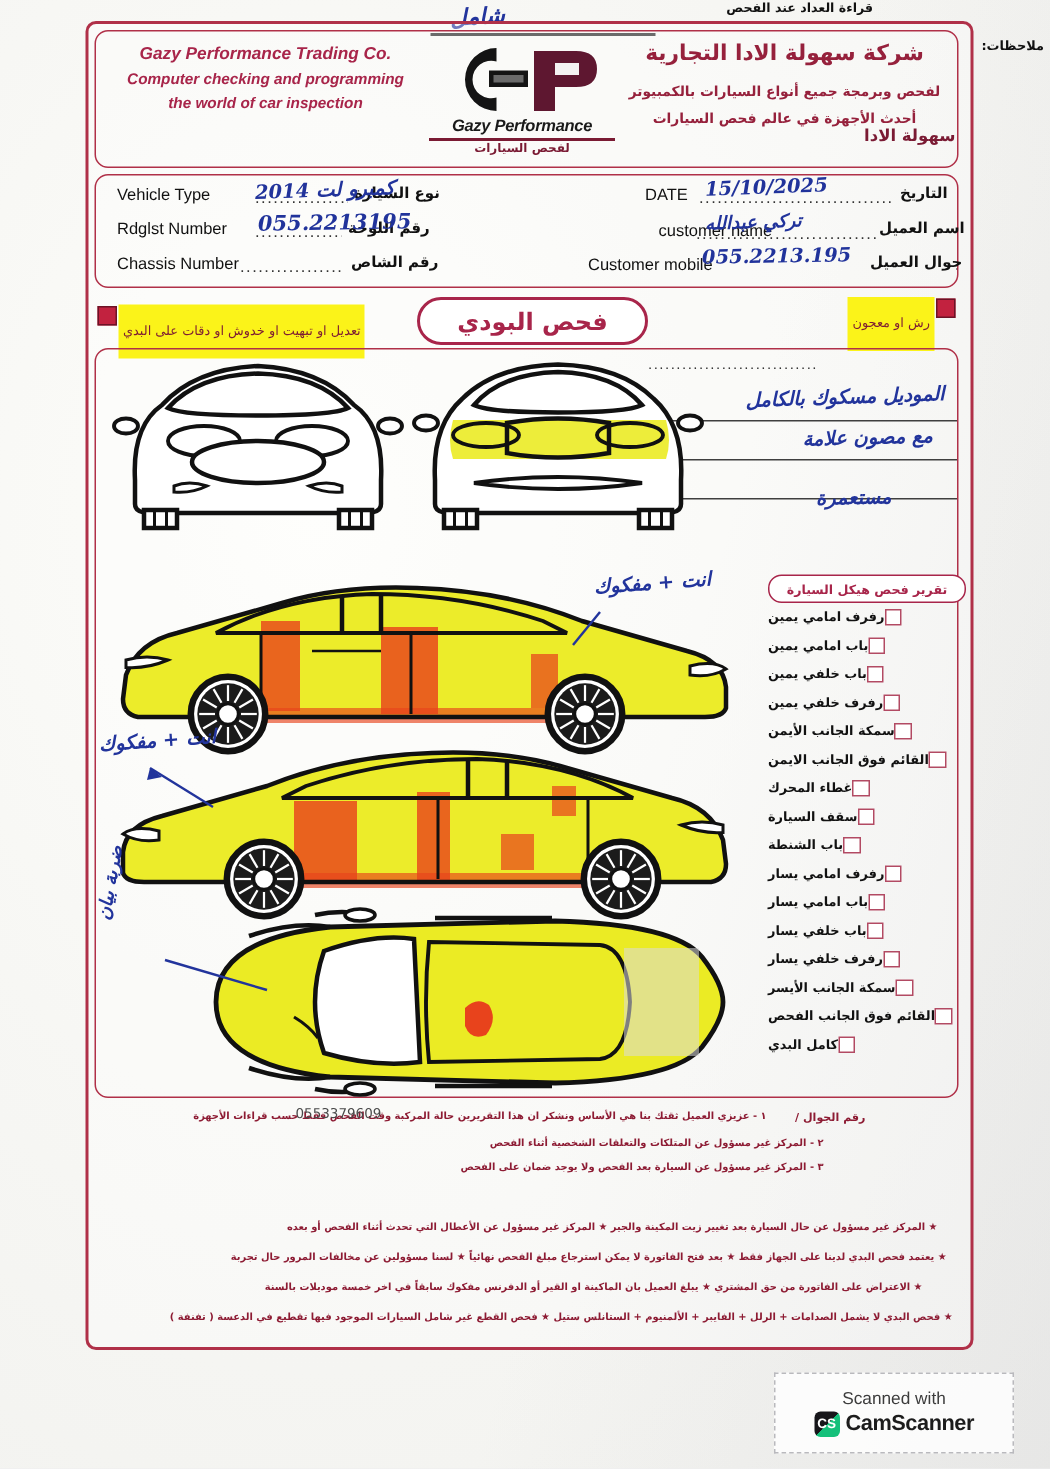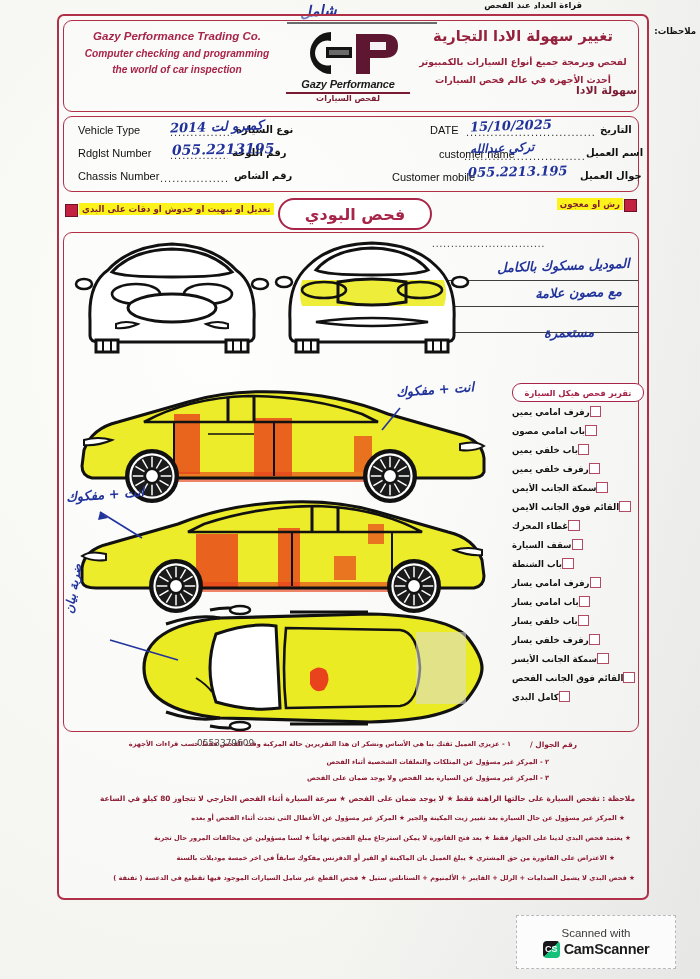--- a/index.html
+++ b/index.html
@@ -65,22 +65,22 @@
   .dots{position:absolute;color:#333;font-size:11px;letter-spacing:1px;overflow:hidden;white-space:nowrap;}
   .hand{
     position:absolute;color:#21339b;font-family:"DejaVu Serif", serif;
     font-style:italic;font-weight:bold;white-space:nowrap;
   }
 
   
   #banner-row{position:absolute;left:63px;top:198px;width:576px;height:30px;}
   .hl{
     position:absolute;background:#fbf319;direction:rtl;
-    font-family:"DejaVu Sans", sans-serif;font-size:8.6px;font-weight:bold;color:#7d1c34;
-    padding:1px 3px;white-space:nowrap;
+    font-family:"DejaVu Sans", sans-serif;font-size:8.6px;font-weight:normal;color:#7d1c34;
+    padding:13px 3px;white-space:nowrap;
   }
   .sw{position:absolute;width:11px;height:11px;background:#c2223f;border:1.4px solid #6d1226;}
   #fahs-pill{
     position:absolute;left:215px;top:0px;width:150px;height:28px;
     border:2px solid #a8254a;border-radius:16px;background:#fff;
     display:flex;align-items:center;justify-content:center;
   }
   #fahs-pill span{
     direction:rtl;font-family:"DejaVu Sans", sans-serif;
     font-size:16px;font-weight:bold;color:#a8254a;
@@ -175,21 +175,21 @@
 
   <div class="box" id="header-box"></div>
 
   <div id="company-en">
     <span class="l1">Gazy Performance Trading Co.</span>
     <span class="ln">Computer checking and programming</span>
     <span class="ln">the world of car inspection</span>
   </div>
 
   <div id="company-ar">
-    <span class="a1">تغيير سهولة الادا التجارية</span>
+    <span class="a1">شركة سهولة الادا التجارية</span>
     <span class="an">لفحص وبرمجة جميع أنواع السيارات بالكمبيوتر</span>
     <span class="an">أحدث الأجهزة في عالم فحص السيارات</span>
   </div>
 
   <div id="logo">
     <svg class="logo-gp" viewBox="0 0 105 50">
       <path d="M33 4 A21 21 0 1 0 33 46 L33 37 A12.5 12.5 0 1 1 33 13 Z" fill="#141414"></path>
       <rect x="28" y="19" width="26" height="11" fill="#141414"></rect>
       <rect x="31" y="22" width="20" height="5" fill="#6a6a6a"></rect>
       <path d="M58 6 L86 6 Q100 6 100 18 Q100 30 86 30 L72 30 L72 46 L58 46 Z" fill="#5e1730"></path>
@@ -395,21 +395,21 @@
   <div id="checklist">
     <div id="chk-title">
       <span>تقرير فحص هيكل السيارة</span>
     </div>
     <div class="chk-item">
       <span class="cb"></span>
       <span class="tx">رفرف امامي يمين</span>
     </div>
     <div class="chk-item">
       <span class="cb"></span>
-      <span class="tx">باب امامي مصون</span>
+      <span class="tx">باب امامي يمين</span>
     </div>
     <div class="chk-item">
       <span class="cb"></span>
       <span class="tx">باب خلفي يمين</span>
     </div>
     <div class="chk-item">
       <span class="cb"></span>
       <span class="tx">رفرف خلفي يمين</span>
     </div>
     <div class="chk-item">
@@ -463,21 +463,20 @@
   </div>
 
   <div id="terms">
     <div class="t-line t-sm" style="right:128px;top:4px;">١ - عزيزي العميل ثقتك بنا هي الأساس ونشكر ان هذا التقريرين حالة المركبة وقت الفحص فقط حسب قراءات الأجهزة</div>
     <div class="t-mob" style="right:62px;top:4px;">رقم الجوال /</div>
     <div class="t-mobnum" style="left:134px;top:2px;">0553379609</div>
 
     <div class="t-line t-sm" style="right:90px;top:22px;">٢ - المركز غير مسؤول عن المتلكات والتعلقات الشخصية أثناء الفحص</div>
     <div class="t-line t-sm" style="right:90px;top:38px;">٣ - المركز غير مسؤول عن السيارة بعد الفحص ولا يوجد ضمان على الفحص</div>
 
-    <div class="t-line t-md" style="right:4px;top:58px;">ملاحظة : تفحص السيارة على حالتها الراهنة فقط  ★  لا يوجد ضمان على الفحص  ★  سرعة السيارة أثناء الفحص الخارجي لا تتجاوز 80 كيلو في الساعة</div>
     <div class="t-line t-sm" style="right:14px;top:78px;">★ المركز غير مسؤول عن حال السيارة بعد تغيير زيت المكينة والجير  ★  المركز غير مسؤول عن الأعطال التي تحدث أثناء الفحص أو بعده</div>
     <div class="t-line t-sm" style="right:8px;top:98px;">★ يعتمد فحص البدي لدينا على الجهاز فقط  ★  بعد فتح الفاتورة لا يمكن استرجاع مبلغ الفحص نهائياً  ★  لسنا مسؤولين عن مخالفات المرور حال تجربة</div>
     <div class="t-line t-sm" style="right:24px;top:118px;">★ الاعتراض على الفاتورة من حق المشتري  ★  يبلغ العميل بان الماكينة او القير أو الدفرنس مفكوك سابقاً في اخر خمسة موديلات بالسنة</div>
     <div class="t-line t-sm" style="right:4px;top:138px;">★ فحص البدي لا يشمل الصدامات + الرلل + الفايبر + الألمنيوم + الستانلس ستيل  ★  فحص القطع غير شامل السيارات الموجود فيها تقطيع في الدعسة ( تفنفة )</div>
   </div>
 
   <div id="cam">
     <div class="cw">Scanned with</div>
     <div class="cl">
       <div class="cs">CS</div>

